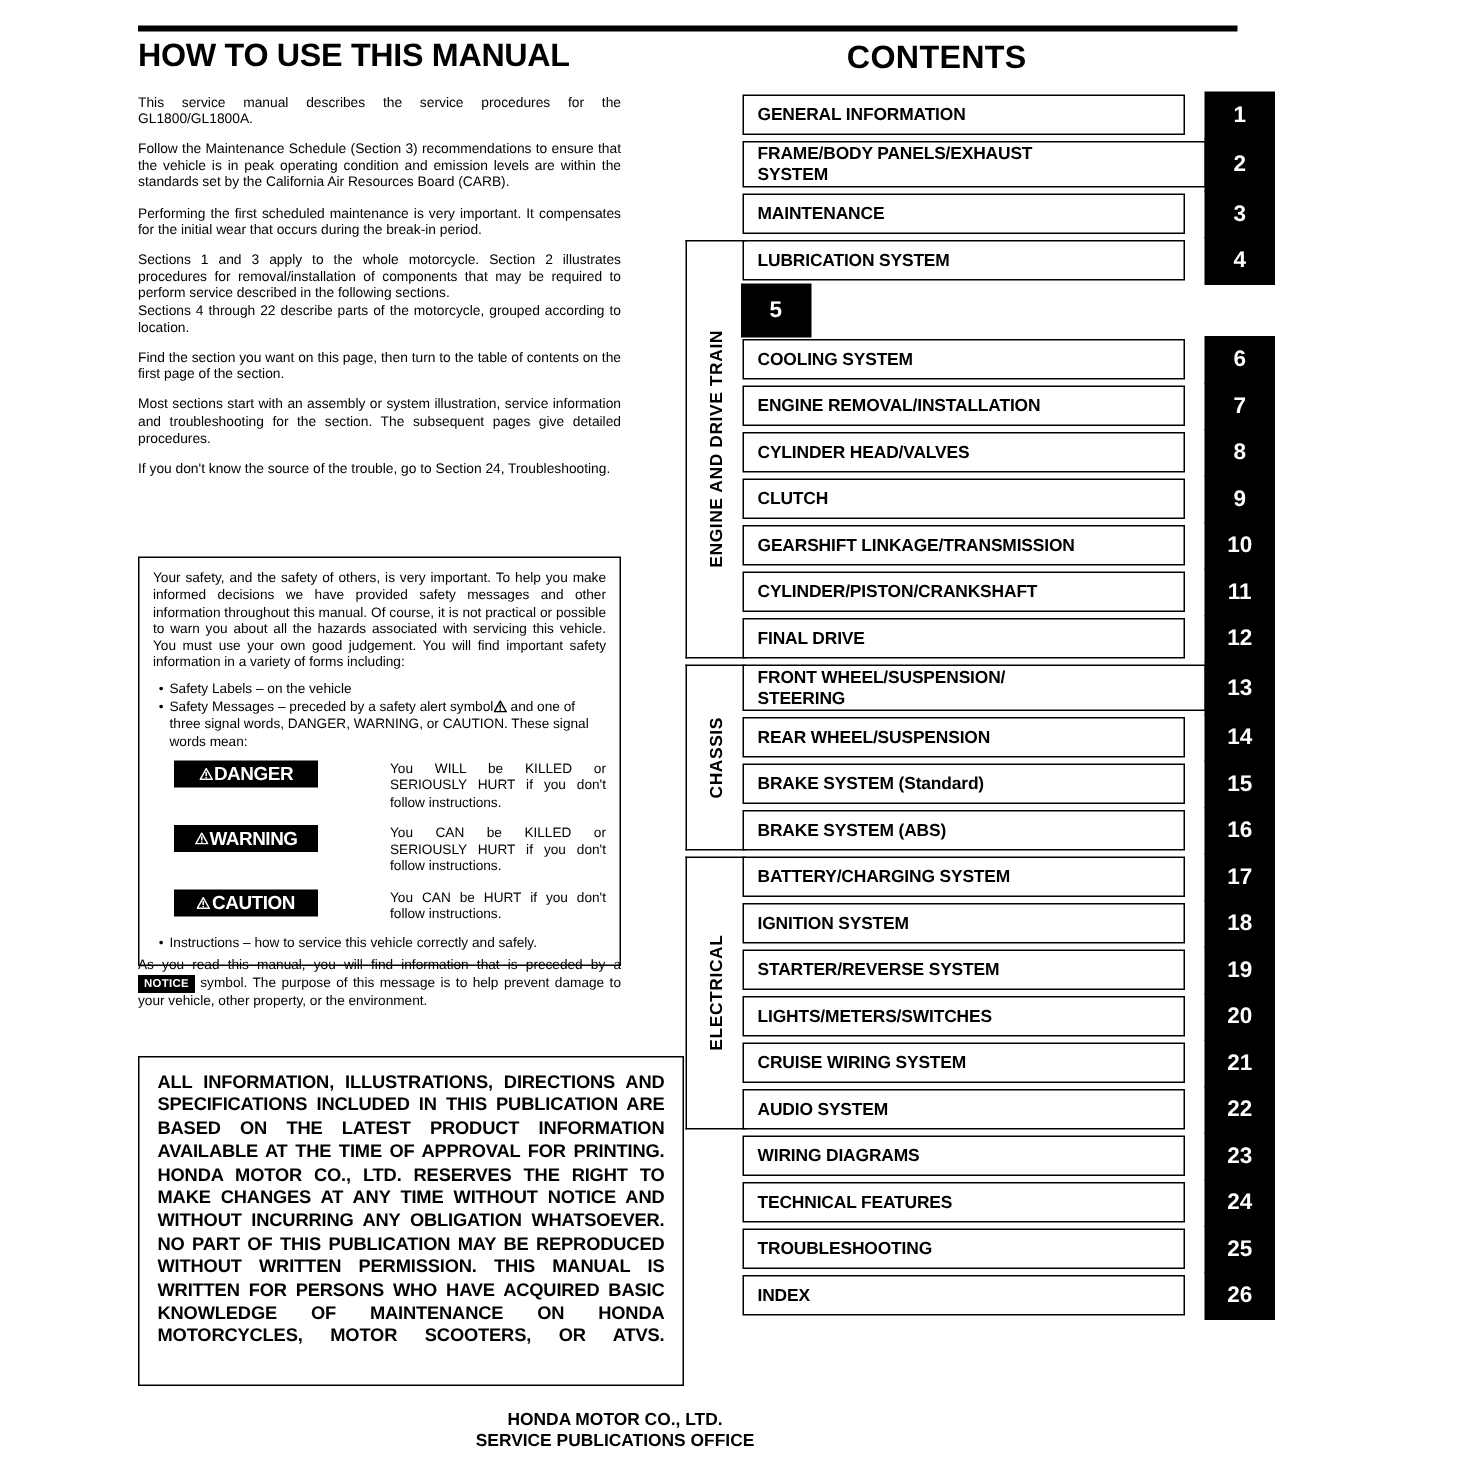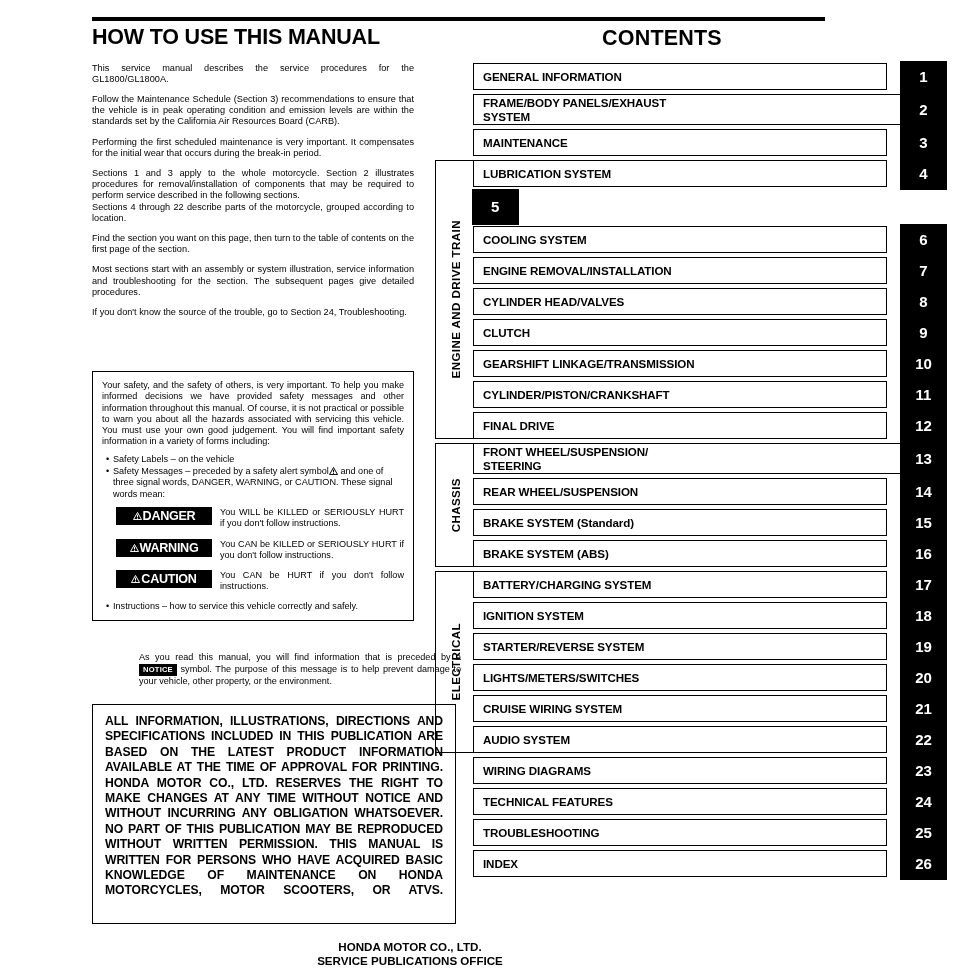--- a/index.html
+++ b/index.html
@@ -96,20 +96,21 @@
   }
 
   .signal-table {
     margin-top: 7px;
     margin-bottom: 4px;
   }
   .signal-row {
     display: flex;
     align-items: flex-start;
     margin-bottom: 9px;
+    gap: 40px;
   }
   .signal-row:last-child { margin-bottom: 0; }
   .signal-badge {
     flex: 0 0 96px;
     width: 96px;
     margin-left: 14px;
     background: #000;
     color: #fff;
     font-weight: bold;
     font-size: 12.6px;
@@ -137,26 +138,25 @@
   }
 
   .bullet-last {
     margin-top: 8px;
   }
 
   
   #notice-p {
     position: absolute;
     left: 92px;
-    top: 643px;
+    top: 629px;
     width: 322px;
     font-size: 9.1px;
     line-height: 11.6px;
     text-align: justify;
-    margin-left: 47px;
   }
   .notice-chip {
     display: inline-block;
     background: #000;
     color: #fff;
     font-size: 7.6px;
     font-weight: bold;
     letter-spacing: 0.2px;
     padding: 0px 3px 1px 3px;
     line-height: 9.5px;
@@ -196,23 +196,23 @@
     width: 820px;
     text-align: center;
     font-size: 11.6px;
     font-weight: bold;
     line-height: 14px;
   }
 
   
   #contents-col {
     position: absolute;
-    left: 435px;
+    left: 457px;
     top: 26px;
-    width: 512px;
+    width: 393px;
   }
   #contents-title {
     font-size: 21.5px;
     font-weight: bold;
     text-align: center;
     margin: 0 0 12px 0;
     padding-right: 58px;
     letter-spacing: 0.2px;
   }
 

